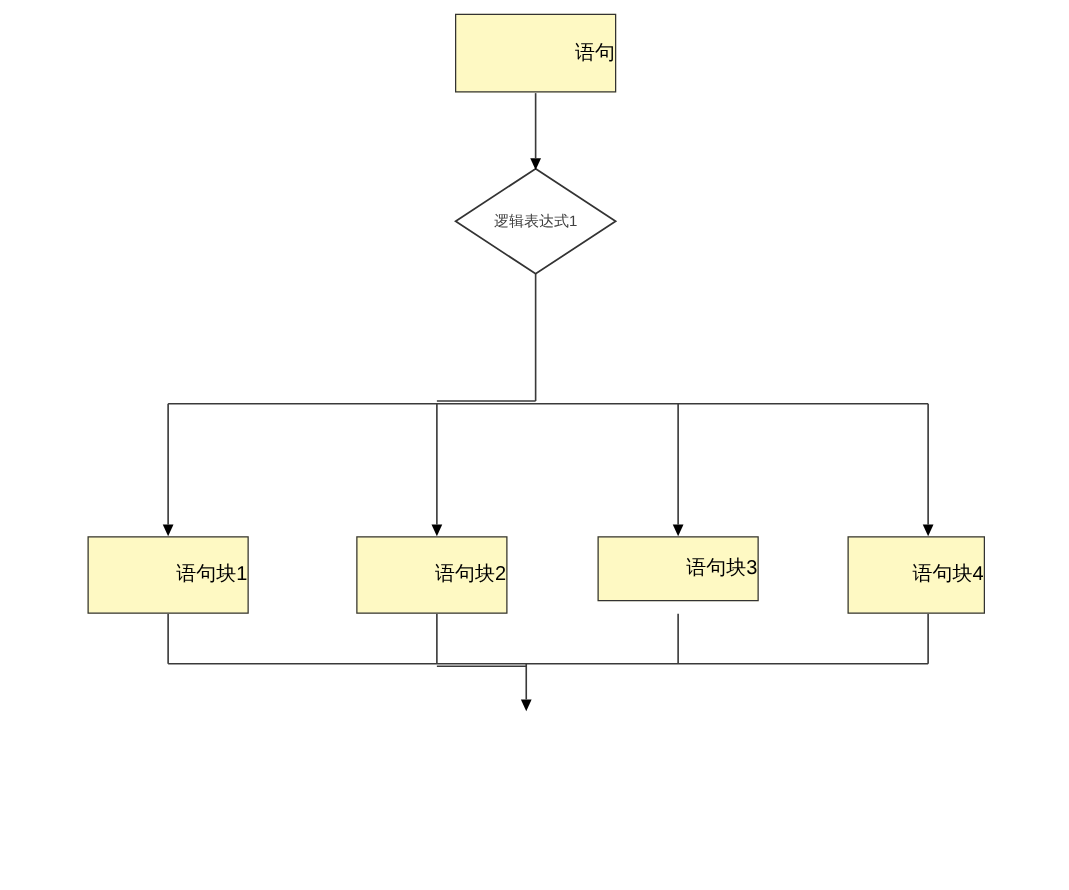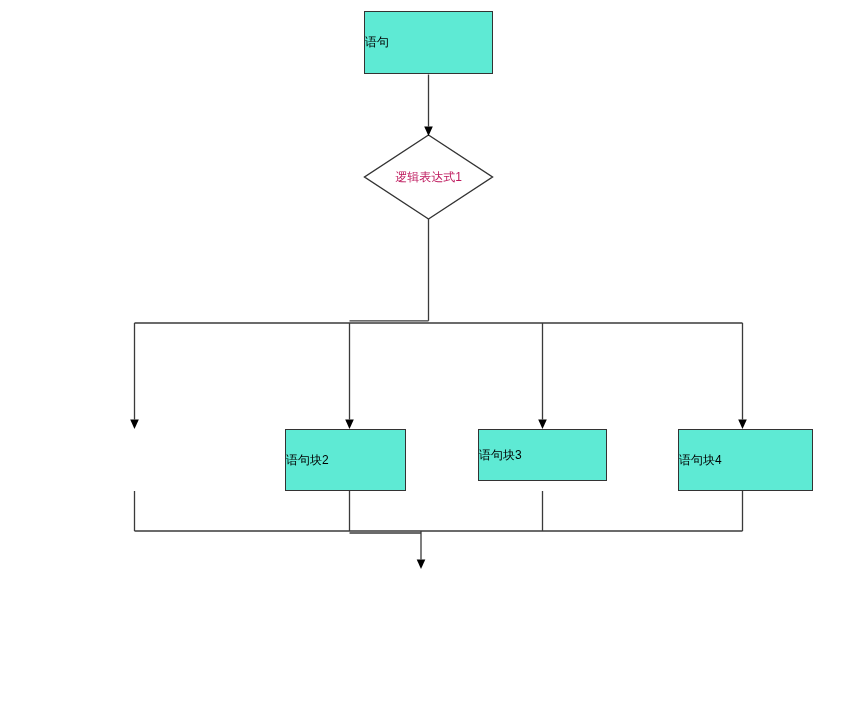--- a/index.html
+++ b/index.html
@@ -16,38 +16,38 @@
     position: absolute;
     left: 0; top: 0;
     width: 855px; height: 712px;
   }
   svg.wires {
     position: absolute;
     left: 0; top: 0;
   }
   .node {
     position: absolute;
-    background: #5eead4;
+    background: #fef9c3;
     border: 1.4px solid #333333;
     box-sizing: border-box;
     display: flex;
     align-items: center;
-    justify-content: flex-start;
-    font-size: 12px;
+    justify-content: flex-end;
+    font-size: 16px;
     color: #000000;
     line-height: 1.2;
     white-space: nowrap;
   }
   .diamond-label {
     position: absolute;
     display: flex;
     align-items: center;
     justify-content: center;
     font-size: 12px;
-    color: #be185d;
+    color: #404040;
     white-space: nowrap;
     pointer-events: none;
   }
 </style>
 </head>
 <body>
 
 <div class="canvas">
 
   <svg class="wires" width="855" height="712" viewBox="0 0 855 712">
@@ -91,24 +91,27 @@
   </svg>
 
   <div class="node" style="left:364px; top:11px; width:129px; height:63px;">
     <span>语句</span>
   </div>
 
   <div class="diamond-label" style="left:364px; top:135px; width:129px; height:84px;">
     <span>逻辑表达式1</span>
   </div>
 
+  <div class="node" style="left:70px; top:429px; width:129px; height:62px;">
+    <span>语句块1</span>
+  </div>
   <div class="node" style="left:285px; top:429px; width:121px; height:62px;">
     <span>语句块2</span>
   </div>
   <div class="node" style="left:478px; top:429px; width:129px; height:52px;">
     <span>语句块3</span>
   </div>
-  <div class="node" style="left:678px; top:429px; width:135px; height:62px;">
+  <div class="node" style="left:678px; top:429px; width:110px; height:62px;">
     <span>语句块4</span>
   </div>
 
 
 </div>
 
 </body></html>

